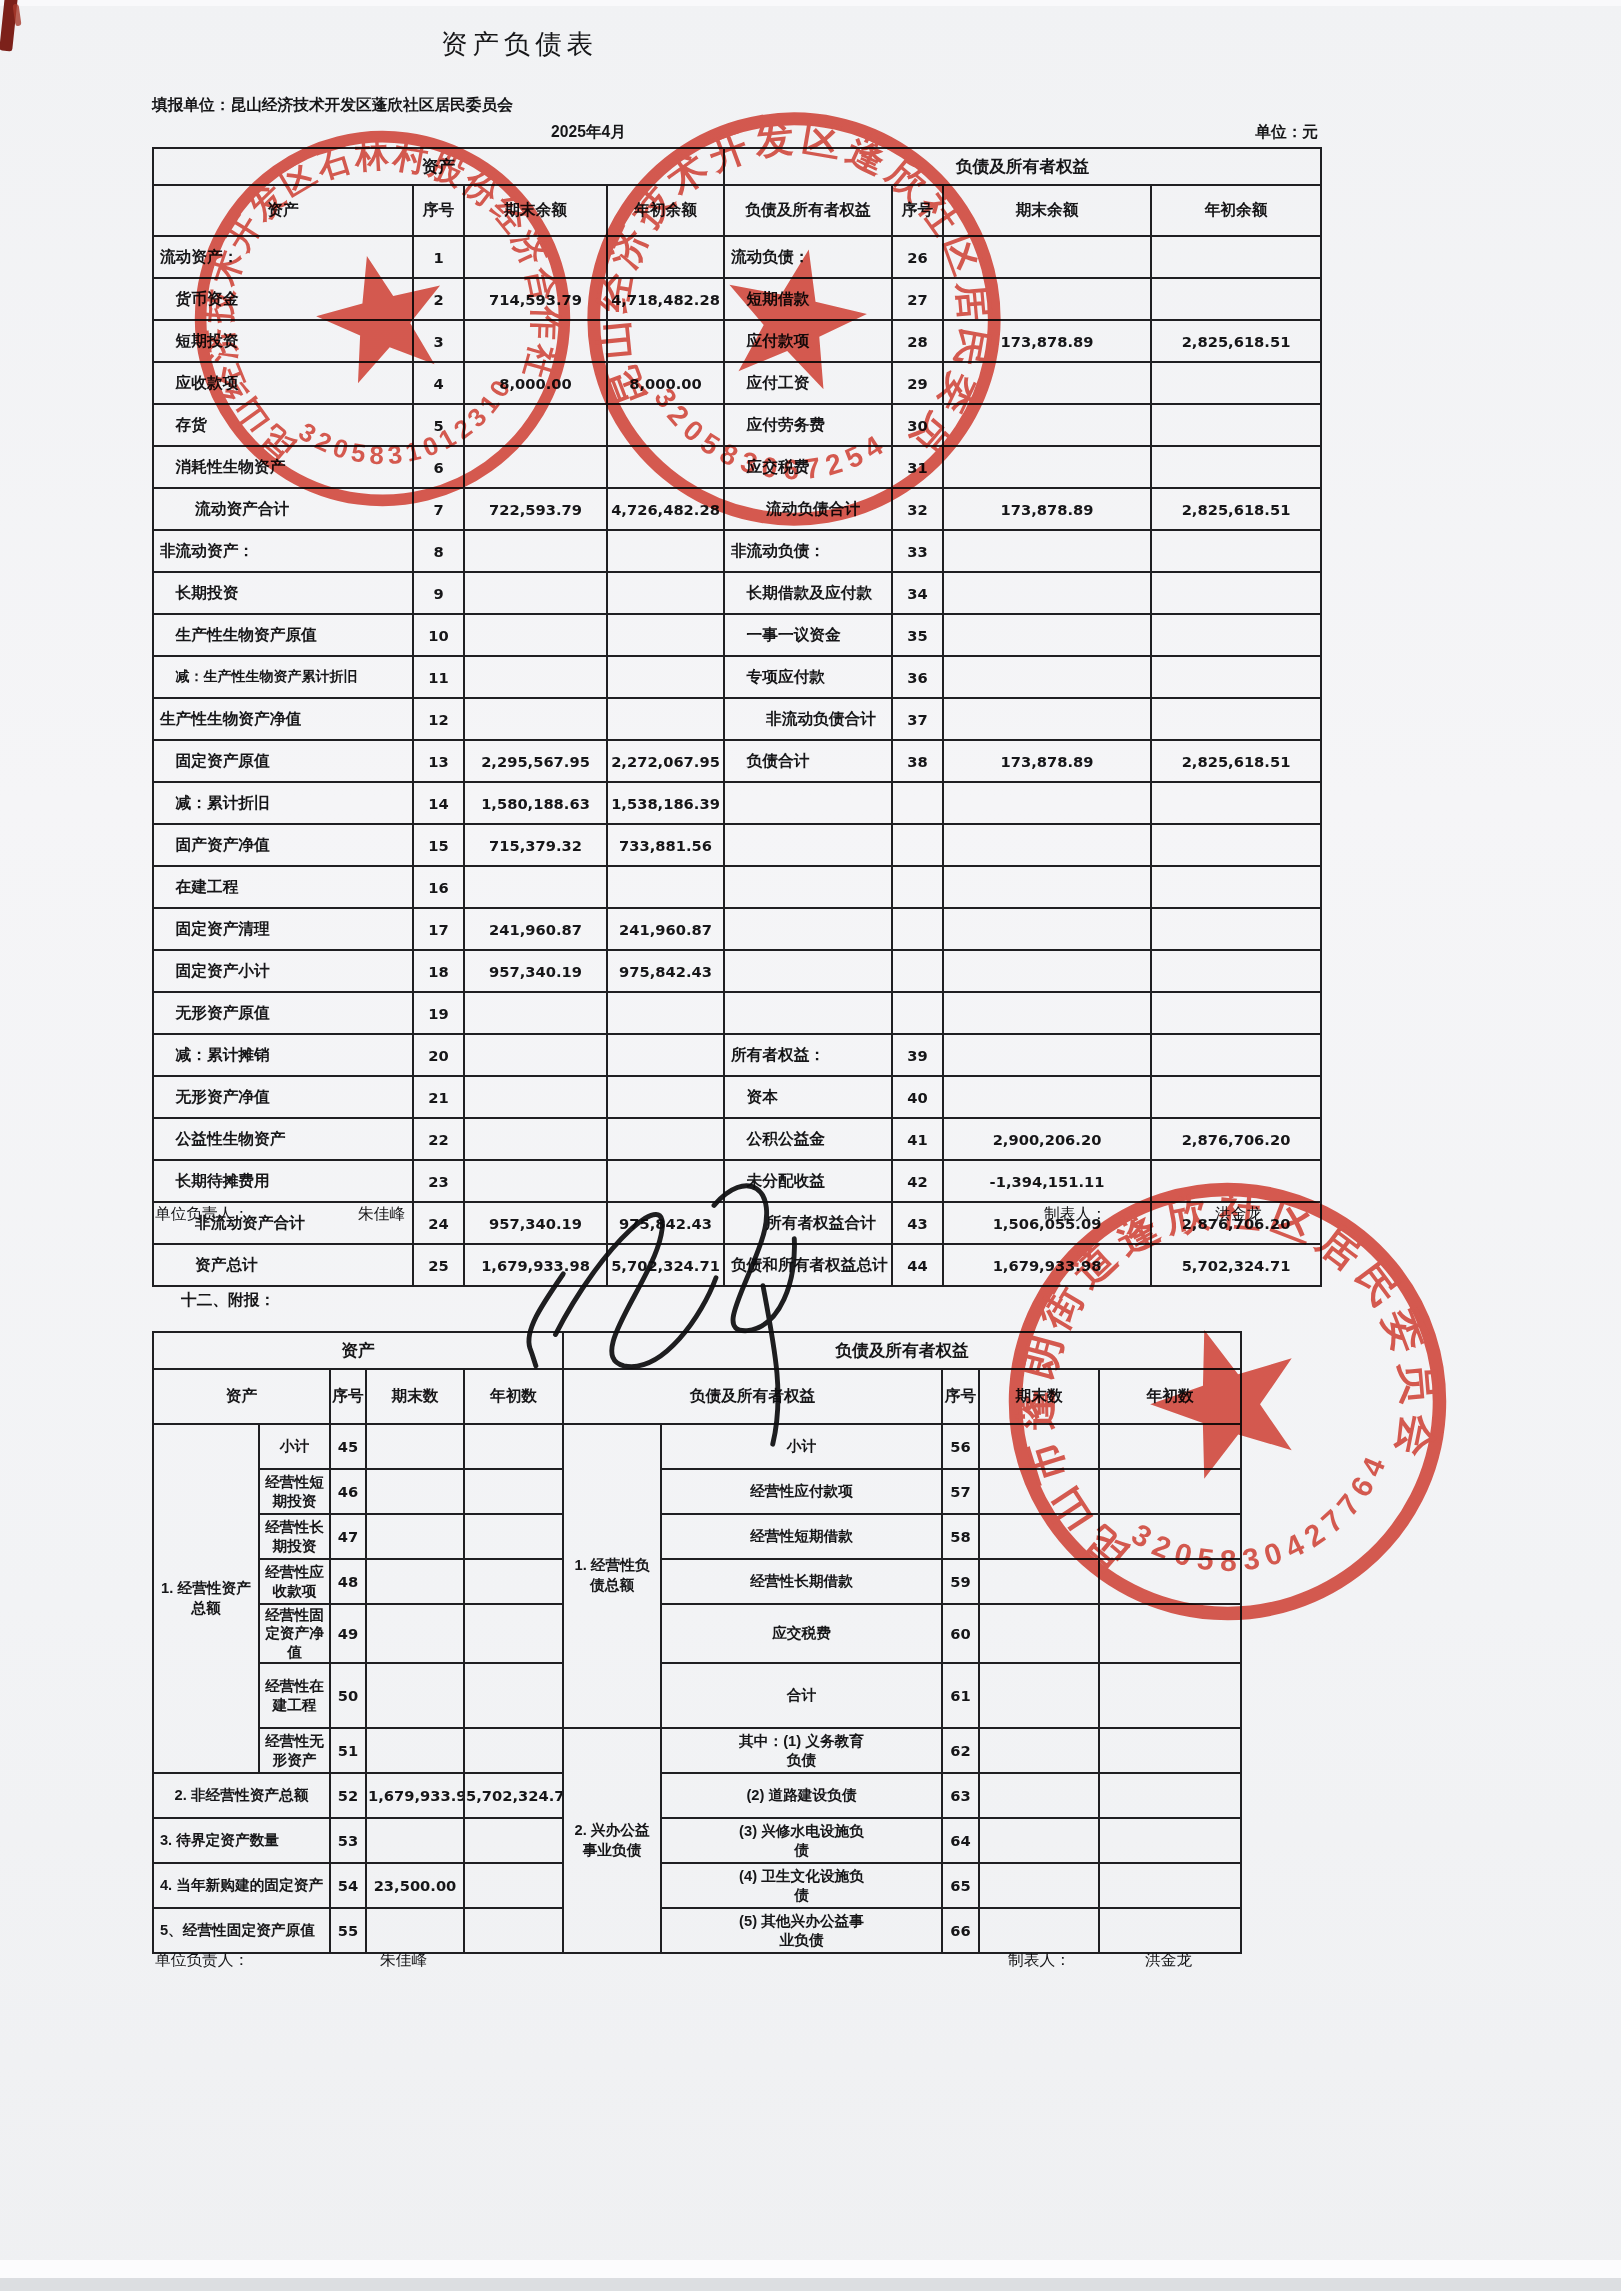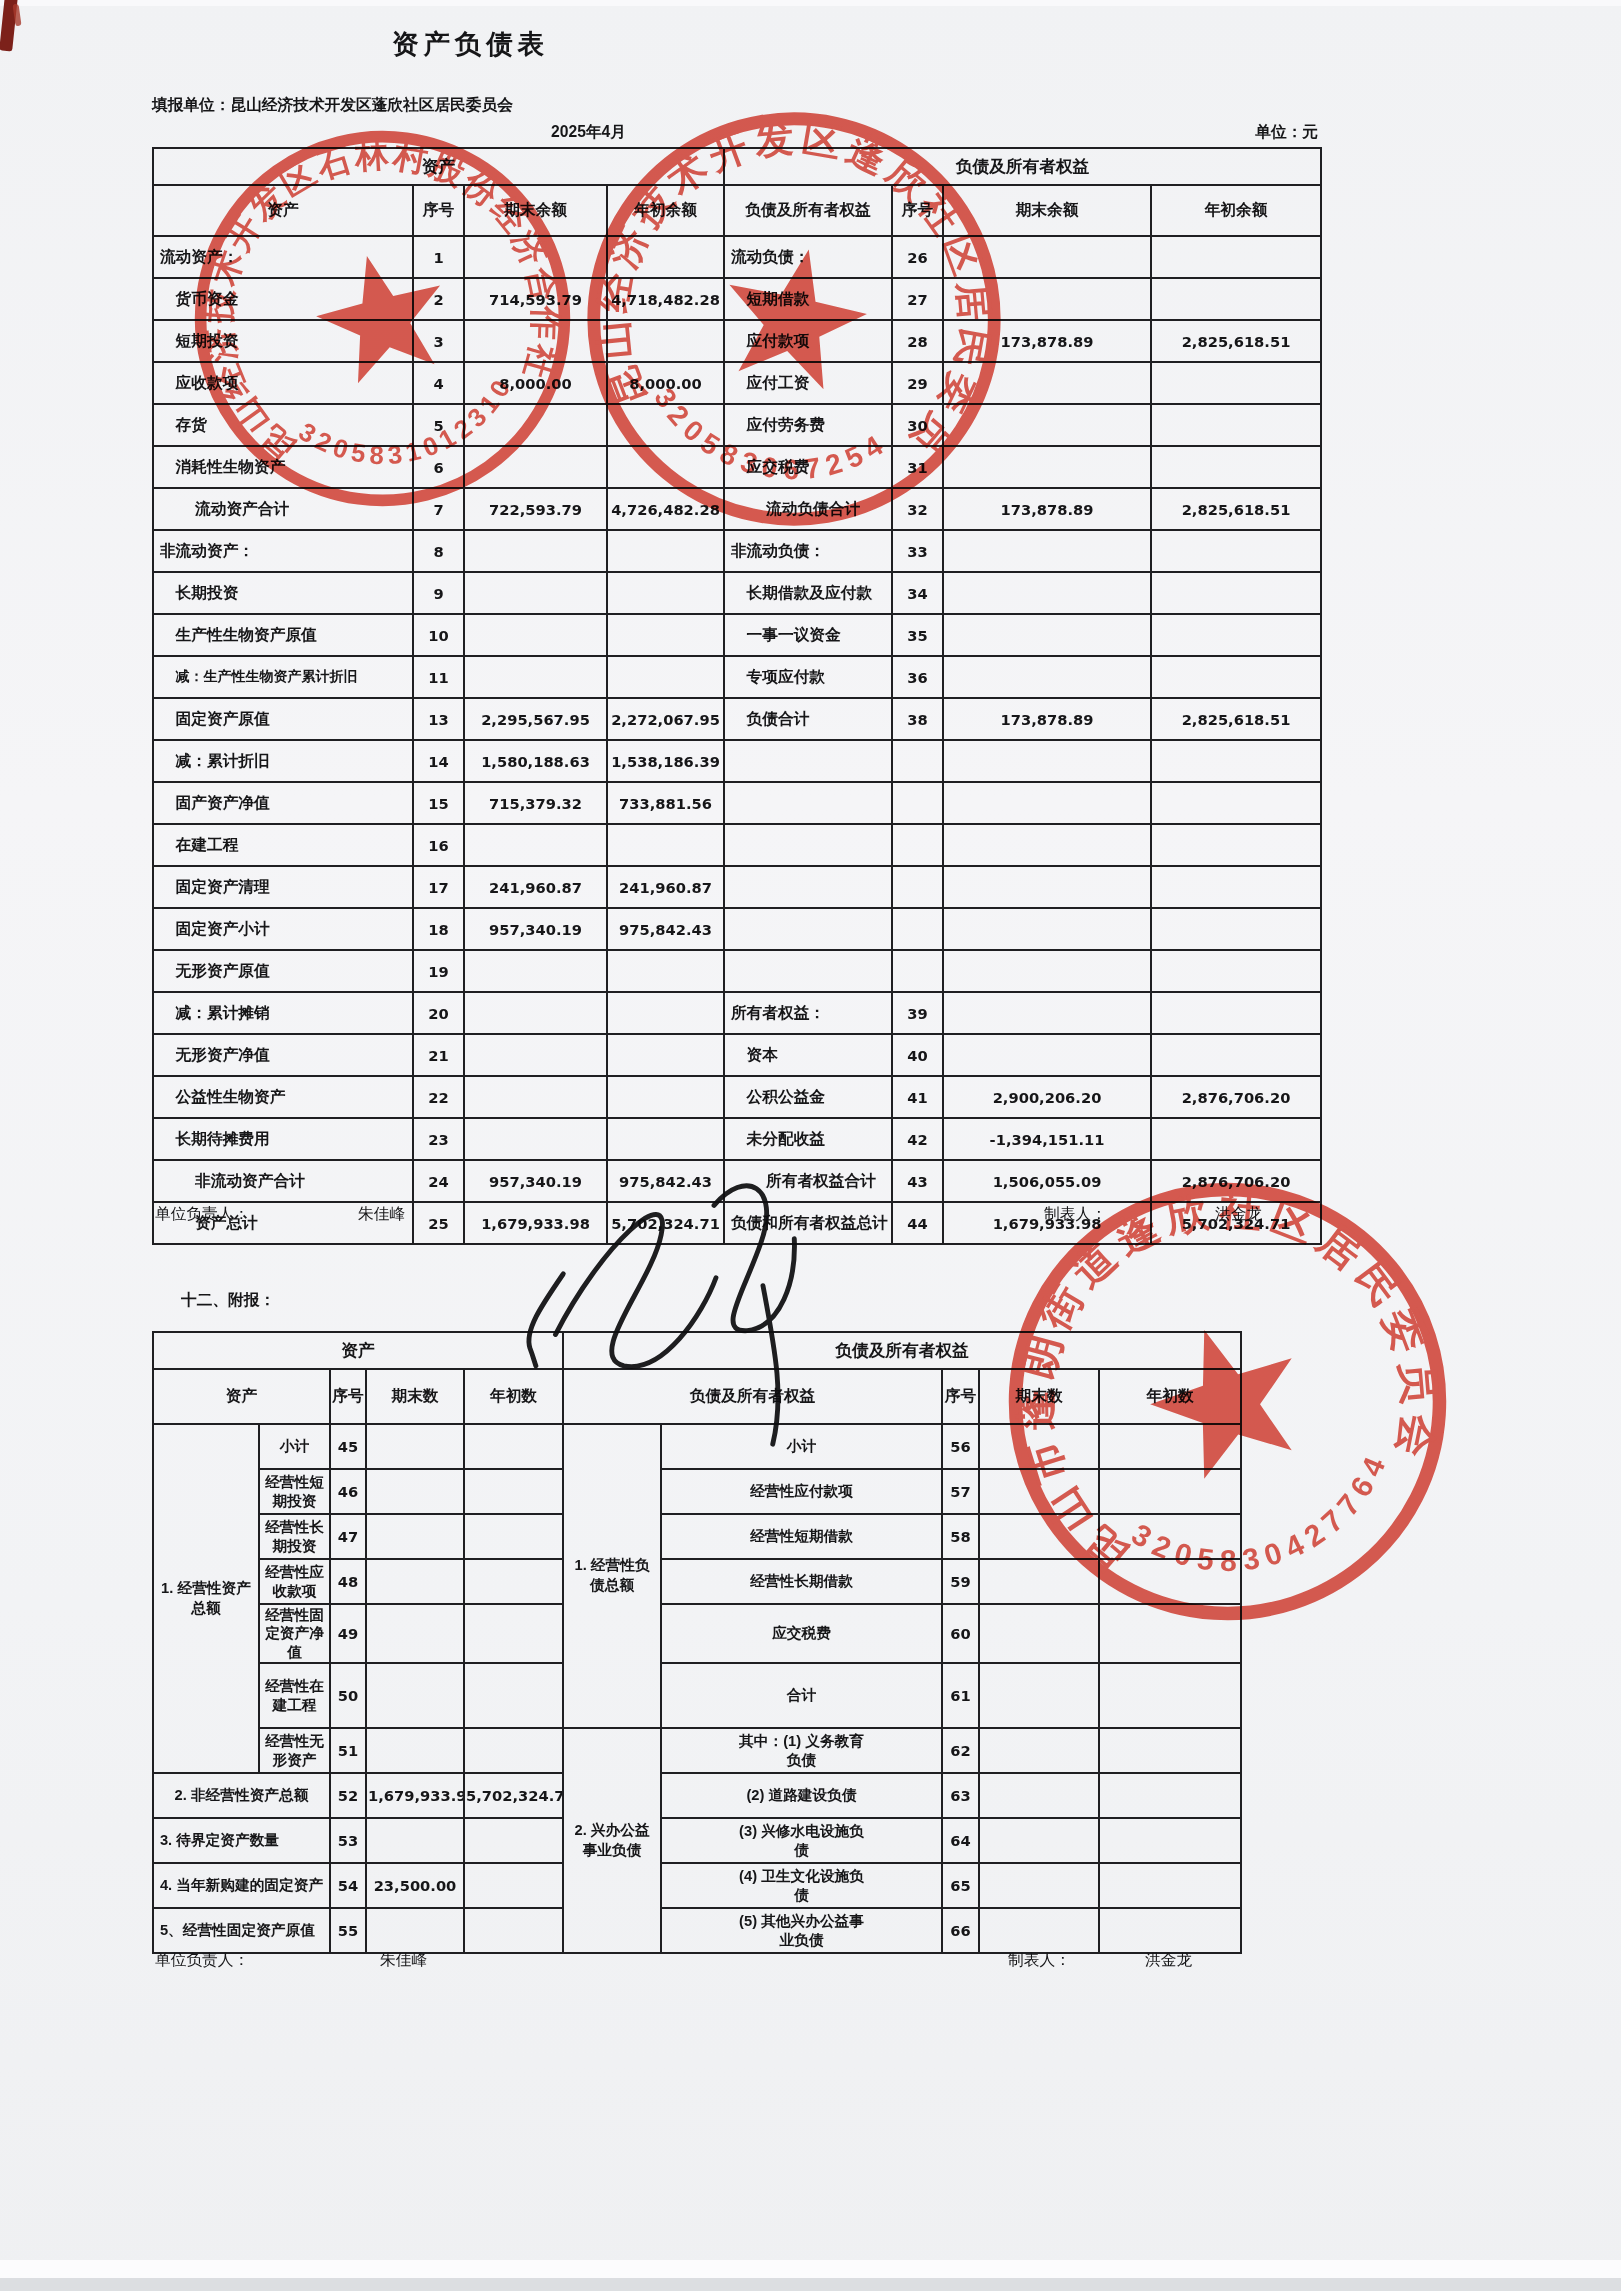--- a/index.html
+++ b/index.html
@@ -1,20 +1,20 @@
 <!DOCTYPE html>
 <html><head>
 <meta charset="utf-8">
 <style>
   html,body{margin:0;padding:0;}
   .page{position:relative;width:1621px;height:2292px;overflow:hidden;
         background:linear-gradient(180deg,#f1f2f4 0%,#f5f5f7 35%,#f2f3f5 70%,#eff0f2 100%);
         font-family:"Liberation Sans",sans-serif;color:#161618;}
-  .title{position:absolute;left:392px;top:25.5px;width:255px;
-         font-size:26.5px;font-weight:700;letter-spacing:4.9px;}
+  .title{position:absolute;left:392px;top:25.5px;width:255px;text-align:center;
+         font-size:26.5px;font-weight:400;letter-spacing:4.9px;}
   .filler{position:absolute;left:152px;top:94px;width:392px;font-size:15.7px;font-weight:700;line-height:1.45;}
   .period{position:absolute;left:551px;top:122px;font-size:15.7px;font-weight:700;}
   .unit{position:absolute;left:1181px;top:122px;width:137px;text-align:right;font-size:15.7px;font-weight:700;}
   table{position:absolute;border-collapse:collapse;table-layout:fixed;background:transparent;}
   .t1{left:152px;top:147px;width:1166px;}
   .t2{left:152px;top:1331px;width:1088px;}
   td{border:2px solid #1f1f22;font-weight:700;overflow:hidden;vertical-align:middle;}
   .t1 td{height:38px;font-size:15.7px;}
   .t1 tr.sec td{height:33px;text-align:center;font-size:16.7px;}
   .t1 tr.hd td{height:47px;text-align:center;font-size:15.7px;}
@@ -201,20 +201,30 @@
           <td class="lbl i1 sm">减：生产性生物资产累计折旧</td>
           <td class="num">11</td>
           <td class="num"></td>
           <td class="num"></td>
           <td class="lbl i1">专项应付款</td>
           <td class="num">36</td>
           <td class="num"></td>
           <td class="num"></td>
         </tr>
 
+        <tr>
+          <td class="lbl i0">生产性生物资产净值</td>
+          <td class="num">12</td>
+          <td class="num"></td>
+          <td class="num"></td>
+          <td class="lbl i2">非流动负债合计</td>
+          <td class="num">37</td>
+          <td class="num"></td>
+          <td class="num"></td>
+        </tr>
 
         <tr>
           <td class="lbl i1">固定资产原值</td>
           <td class="num">13</td>
           <td class="num">2,295,567.95</td>
           <td class="num">2,272,067.95</td>
           <td class="lbl i1">负债合计</td>
           <td class="num">38</td>
           <td class="num">173,878.89</td>
           <td class="num">2,825,618.51</td>

